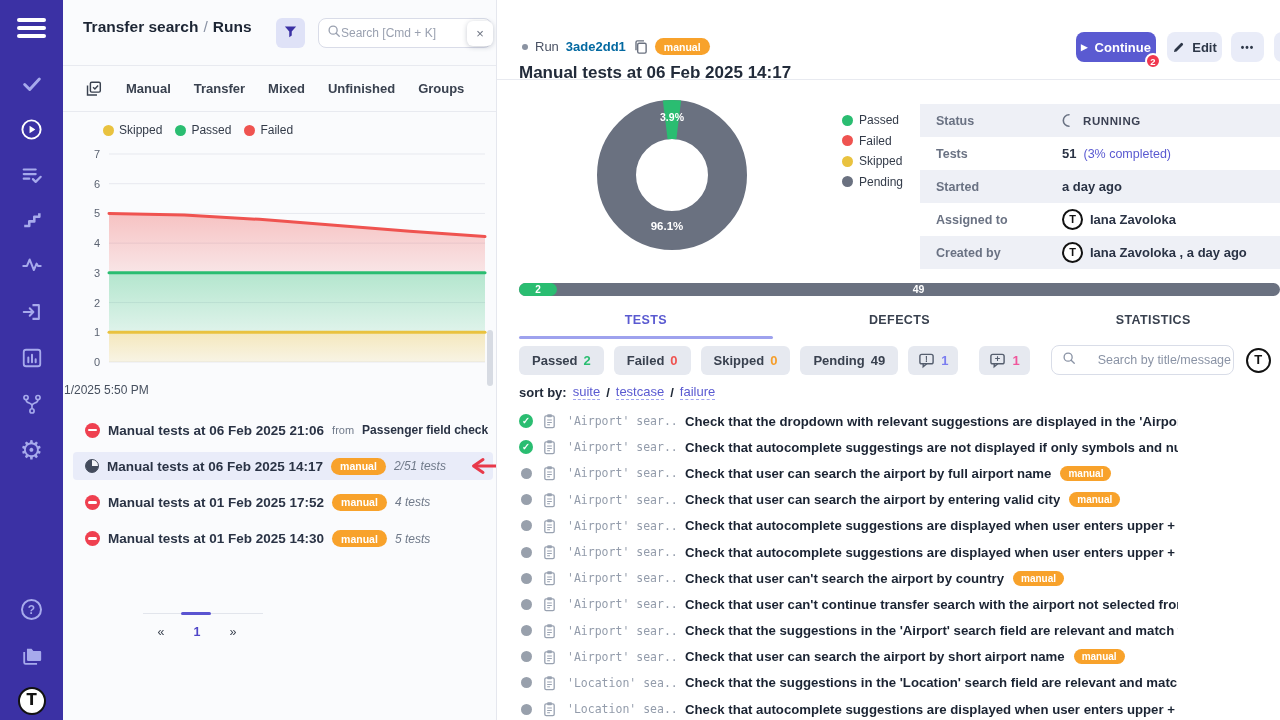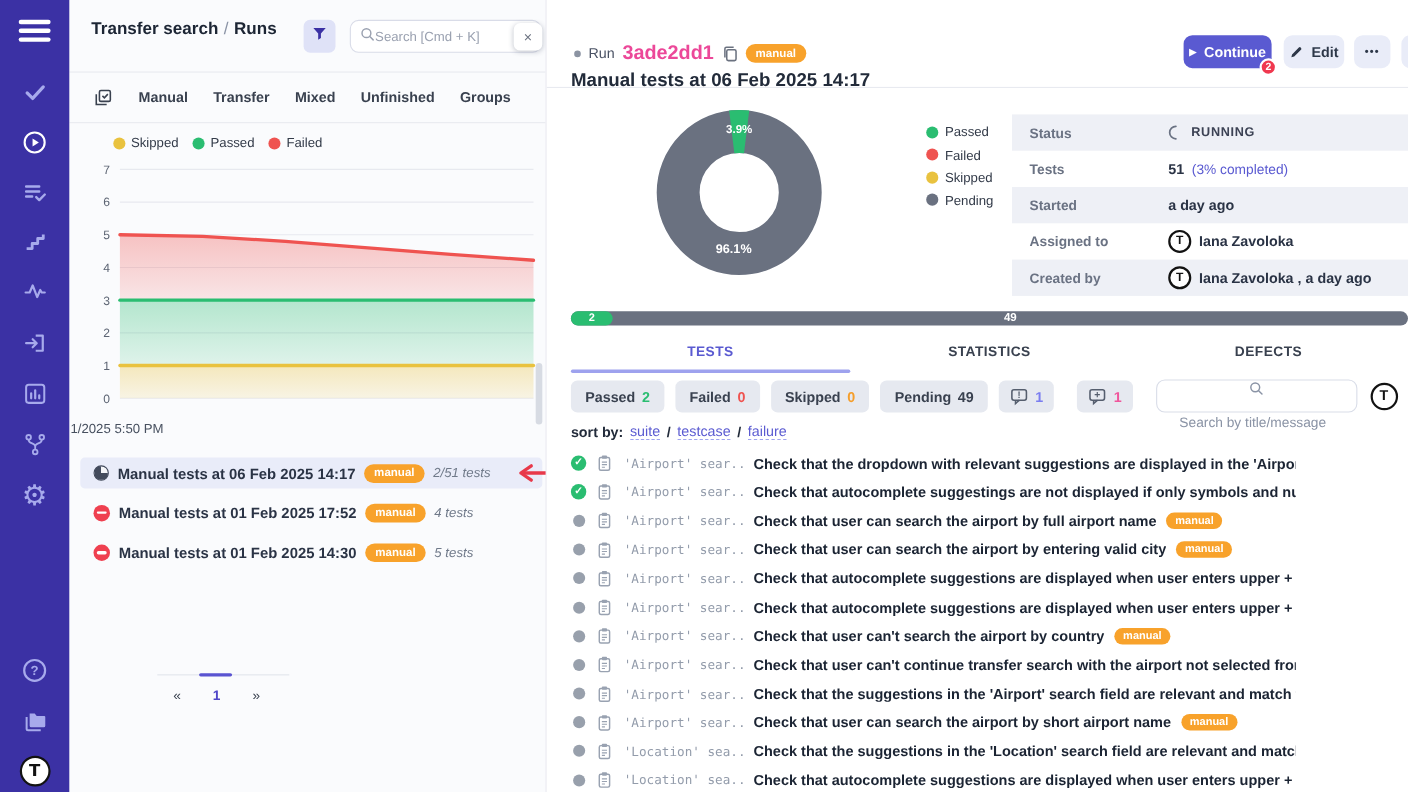--- a/index.html
+++ b/index.html
@@ -59,21 +59,21 @@
   .pager-btns { display:flex; margin-top:10px; }
   .pg { width:36px; text-align:center; font-size:12.5px; color:#39414f; cursor:pointer; }
   .pg.cur { color:#4f46c8; font-weight:bold; }
 
   
   .pr { position:absolute; left:497px; top:0; width:783px; height:720px; background:#fff; }
   .pr-top { position:absolute; left:0; top:0; width:100%; height:61px; border-bottom:1px solid #e8eaf0;margin-top:19px; }
   .run-id-wrap { position:absolute; left:25px; top:19px; display:flex; align-items:center; gap:7px; }
   .run-dot { width:6px; height:6px; border-radius:50%; background:#8b93a2; }
   .run-lbl { font-size:13px; color:#4a5264; }
-  .run-id { font-size:18px; font-weight:bold; color:#ec4899; }
+  .run-id { font-size:13px; font-weight:bold; color:#0369a1; }
   .btn { position:absolute; top:13px; height:30px; border-radius:8px; display:flex; align-items:center; justify-content:center; gap:7px; font-size:13px; font-weight:bold; cursor:pointer; }
   .btn-continue { right:124px; width:80px; background:#5a5ad1; color:#fff; }
   .btn-continue .tri { font-size:8.5px; }
   .cont-badge { position:absolute; right:-5px; bottom:-7px; width:16px; height:16px; background:#f0384f; border:2px solid #fff; border-radius:50%; color:#fff; font-size:9.5px; font-weight:bold; text-align:center; line-height:13px; }
   .btn-lite { background:#e9ecf8; color:#2d3748;text-align:center; }
   .btn-edit { right:58px; width:55px; }
   .btn-more { right:16px; width:33px; letter-spacing:1px; }
   .btn-sliver { right:-3px; width:9px; border-radius:8px 0 0 8px; }
   .pr-title { position:absolute; left:22px; top:63px; font-size:17px; font-weight:bold; color:#222b3a; }
 
@@ -97,21 +97,21 @@
   .pr-tabs { position:absolute; left:22px; top:306px; width:761px; display:flex; }
   .pr-tab { flex:1; text-align:center; font-size:12.5px; font-weight:bold; color:#39414f; letter-spacing:.4px; cursor:pointer; padding:7px 0; }
   .pr-tab.active { color:#5a5ad1; }
   .tab-underline { position:absolute; left:22px; top:336px; width:254px; height:2.5px; background:#9ea2ee; border-radius:2px; }
 
   .chips { position:absolute; left:22px; top:345px; display:flex; align-items:center; }
   .chip { height:29px; background:#e6e9f0; border-radius:6px; display:flex; align-items:center; gap:6px; padding:0 13px; font-size:13px; font-weight:bold; color:#39414f; margin-right:10px; cursor:pointer; white-space:nowrap; }
   .chip.bubble { padding:0 10px; margin-right:21px; }
   .cnt-green { color:#2abd71; } .cnt-red { color:#ef5350; } .cnt-orange { color:#f59e2b; }
   .cnt-purple { color:#7a7df0; } .cnt-pink { color:#f0569c; }
-  .chip-search { height:30px; width:183px; background:#fff; border:1px solid #d9dde8; border-radius:8px; display:flex; align-items:center; gap:12px; padding:0 10px; margin-right:12px;flex-direction:column; }
+  .chip-search { height:30px; width:183px; background:#fff; border:1px solid #d9dde8; border-radius:8px; display:flex; align-items:center; gap:22px; padding:0 10px; margin-right:12px; }
   .chip-search input { border:0; outline:0; width:140px; font-size:12.5px; color:#39414f; background:transparent; font-family:"Liberation Sans",sans-serif; }
   .chip-search input::placeholder { color:#8a93a5; }
   .big-logo { width:25px; height:25px; line-height:20px; font-size:13px; border-width:2.4px; }
 
   .sortbar { position:absolute; left:22px; top:384px; font-size:13px; color:#222b3a; font-weight:bold; display:flex; gap:6px; align-items:center; }
   .sort-link { color:#5a5ad1; font-weight:normal; border-bottom:1px dashed #9fa3ef; cursor:pointer; }
   .sort-sep { color:#222b3a; }
 
   .tlist { position:absolute; left:22px; top:408px; width:761px; }
   .trow { height:26.2px; display:flex; align-items:center; gap:6px; white-space:nowrap; cursor:pointer; }
@@ -284,20 +284,28 @@
           <path d="M28 134.85714285714283 L103.2 134.85714285714283 L178.4 134.85714285714283 L253.6 134.85714285714283 L328.8 134.85714285714283 L404 134.85714285714283 L404 194.28571428571428 L328.8 194.28571428571428 L253.6 194.28571428571428 L178.4 194.28571428571428 L103.2 194.28571428571428 L28 194.28571428571428 Z" fill="url(#g1)"></path>
           <path d="M28 134.85714285714283 L103.2 134.85714285714283 L178.4 134.85714285714283 L253.6 134.85714285714283 L328.8 134.85714285714283 L404 134.85714285714283" fill="none" stroke="#2abd71" stroke-width="3" stroke-linecap="round" stroke-linejoin="round"></path>
           <path d="M28 194.28571428571428 L103.2 194.28571428571428 L178.4 194.28571428571428 L253.6 194.28571428571428 L328.8 194.28571428571428 L404 194.28571428571428 L404 224 L328.8 224 L253.6 224 L178.4 224 L103.2 224 L28 224 Z" fill="url(#g2)"></path>
           <path d="M28 194.28571428571428 L103.2 194.28571428571428 L178.4 194.28571428571428 L253.6 194.28571428571428 L328.8 194.28571428571428 L404 194.28571428571428" fill="none" stroke="#e9c23f" stroke-width="3" stroke-linecap="round" stroke-linejoin="round"></path>
         </svg>
     </div>
     <div class="x-lab">1/2025 5:50 PM</div>
     <div class="scrollbar"></div>
 
     <div class="run-list">
+      <div class="rrow" data-selected="false">
+        <span class="ricon" data-status="failed"></span>
+        <span class="rtitle">Manual tests at 06 Feb 2025 21:06</span>
+        <span class="rfrom">from</span>
+        <span class="rfromname">Passenger field check</span>
+        <span class="badge">manual</span>
+
+      </div>
       <div class="rrow" data-selected="true">
         <span class="ricon" data-status="running"></span>
         <span class="rtitle">Manual tests at 06 Feb 2025 14:17</span>
         <span class="badge">manual</span>
         <span class="rmeta">2/51 tests</span>
         <span class="anno">
           <svg width="52" height="20" viewBox="0 0 52 20">
               <path d="M12 10H50" stroke="#e8394a" stroke-width="3" stroke-linecap="round"></path>
               <path d="M19 3.5L9.5 10l9.5 6.5" stroke="#e8394a" stroke-width="3" fill="none" stroke-linecap="round" stroke-linejoin="round"></path>
             </svg>
@@ -430,22 +438,22 @@
       </div>
     </div>
 
     <div class="prog">
       <div class="prog-done">2</div>
       <div class="prog-rest">49</div>
     </div>
 
     <div class="pr-tabs">
       <div class="pr-tab active">TESTS</div>
+      <div class="pr-tab">DEFECTS</div>
       <div class="pr-tab">STATISTICS</div>
-      <div class="pr-tab">DEFECTS</div>
     </div>
     <div class="tab-underline"></div>
 
     <div class="chips">
       <div class="chip">
           <span>Passed</span>
           <span class="cnt-green">2</span>
         </div>
       <div class="chip">
           <span>Failed</span>

